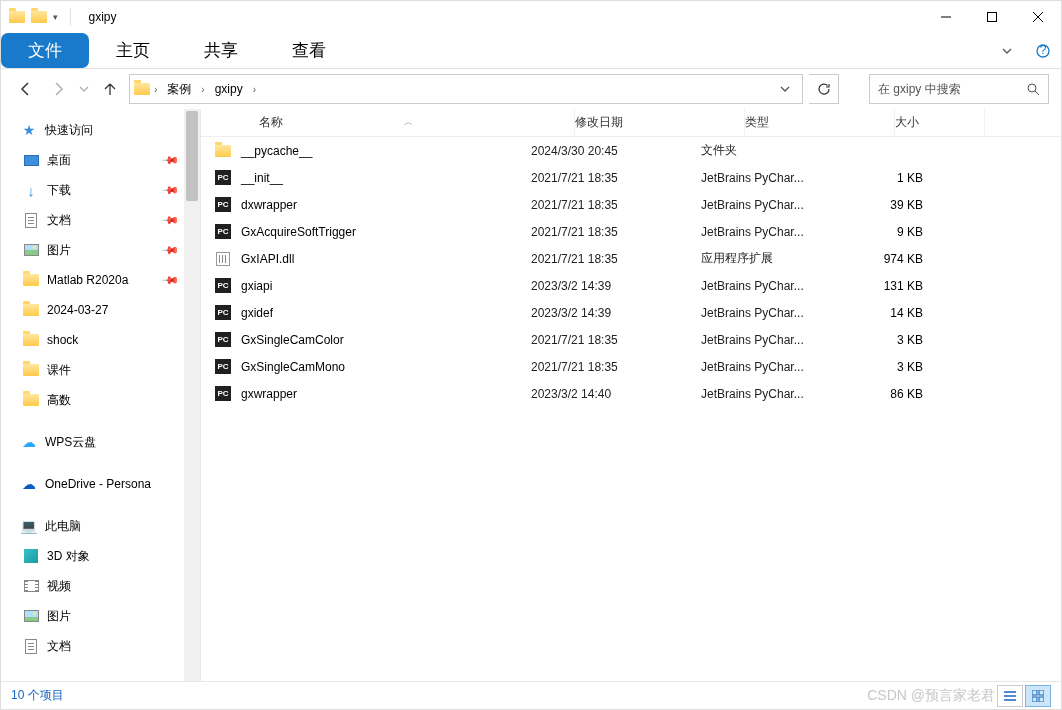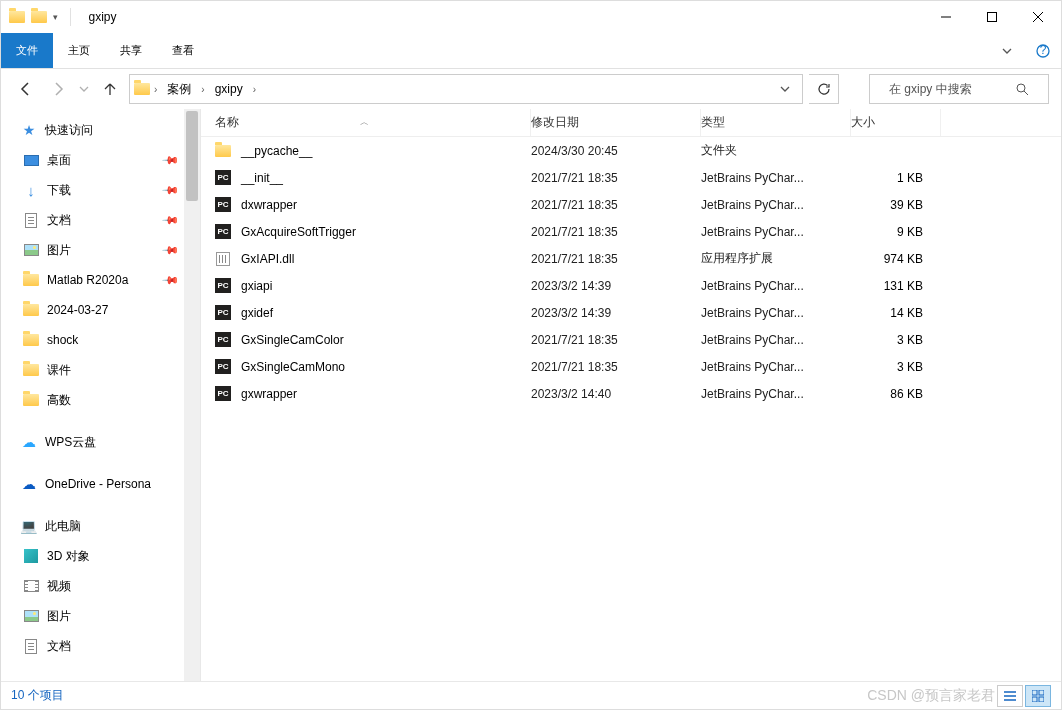--- a/index.html
+++ b/index.html
@@ -9,37 +9,37 @@
   .titlebar { height:32px; display:flex; align-items:center; background:#fff; }
   .titlebar .left { display:flex; align-items:center; gap:6px; padding-left:8px; }
   .titlebar .qat-sep { width:1px; height:18px; background:#e1e1e1; margin:0 6px; }
   .titlebar .title { padding-left:6px; font-size:12px; color:#000; }
   .titlebar .spacer { flex:1; }
   .win-btn { width:46px; height:32px; display:flex; align-items:center; justify-content:center; color:#000; }
   .win-btn svg { width:10px; height:10px; }
 
   
   .tabs { height:36px; background:#fff; display:flex; align-items:stretch; border-bottom:1px solid #e1e1e1; }
-  .tab { padding:0 15px; display:flex; align-items:center; font-size:11px; color:#000; }
+  .tab { padding:0 27px; display:flex; align-items:center; font-size:17px; color:#000;border-radius:7px; }
   .tab.file { background:#1979ca; color:#fff; }
   .tabs .flex { flex:1; }
   .tab-help { width:36px; display:flex; align-items:center; justify-content:center; color:#1979ca; }
   .tab-dd { width:36px; display:flex; align-items:center; justify-content:center; }
 
   
   .navrow { height:40px; display:flex; align-items:center; padding:0 12px; gap:6px; }
   .nav-btn { width:26px; height:28px; display:flex; align-items:center; justify-content:center; }
   .nav-btn.disabled { color:#b0b0b0; }
   .addr { flex:1; height:30px; border:1px solid #ccc; display:flex; align-items:center; padding:0 4px; gap:2px; }
   .addr .crumb { padding:0 6px; height:100%; display:flex; align-items:center; font-size:12px;text-align:right; }
   .addr .chev { color:#606060; font-size:10px; padding:0 2px; }
   .addr .flex { flex:1; }
   .addr .drop { padding:0 8px; color:#555; }
   .refresh { width:30px; height:30px; border:1px solid #ccc; border-left:none; display:flex; align-items:center; justify-content:center; }
-  .search { width:180px; height:30px; border:1px solid #ccc; margin-left:24px; display:flex; align-items:center; padding:0 19px; color:#555; }
+  .search { width:180px; height:30px; border:1px solid #ccc; margin-left:24px; display:flex; align-items:center; padding:0 8px; color:#555; }
   .search span { flex:1; }
 
   
   .body { position:absolute; top:108px; bottom:28px; left:0; right:0; display:flex; }
   .sidebar { width:200px; border-right:1px solid #e8e8e8; overflow:hidden; position:relative; }
   .side-scroll { position:absolute; right:0; top:0; bottom:0; width:16px; background:#f0f0f0; }
   .side-thumb { position:absolute; right:2px; top:2px; width:12px; height:90px; background:#c2c2c2; border-radius:2px; }
   .tree { padding:6px 0 6px 0; }
   .tree-item { display:flex; align-items:center; height:30px; padding-left:20px; gap:8px; font-size:13px; color:#000; position:relative; }
   .tree-item.lvl1 { padding-left:22px; }
@@ -62,21 +62,21 @@
   .ic-3d { width:14px;height:14px;background:linear-gradient(135deg,#36c2c9,#1d99a0); }
   .ic-vid { width:15px;height:12px;border:1px solid #888;background:#fff;position:relative; }
   .ic-vid::before,.ic-vid::after { content:"";position:absolute;top:0;bottom:0;width:3px;background:repeating-linear-gradient(#888 0 1px,transparent 1px 3px); }
   .ic-vid::before{left:0;} .ic-vid::after{right:0;}
   .ic-pc-file { width:15px;height:15px;background:#21201f;color:#fff;font-size:8px;font-weight:bold;display:flex;align-items:center;justify-content:center;font-family:Arial; }
   .ic-dll { width:14px;height:14px;border:1px solid #999;background:#fff;position:relative; }
   .ic-dll::after{content:"";position:absolute;left:2px;top:2px;right:2px;bottom:2px;background:repeating-linear-gradient(90deg,#888 0 1px,transparent 1px 3px);} 
 
   
   .files { flex:1; display:flex; flex-direction:column; }
-  .cols { height:28px; display:flex; align-items:center; border-bottom:1px solid #eee; color:#333; font-size:12px; }
+  .cols { height:28px; display:flex; align-items:center; border-bottom:1px solid #eee; color:#333; font-size:12px;padding-left:44px; }
   .col-name { width:330px; padding-left:14px; display:flex; align-items:center; }
   .col-name .sort { flex:1; text-align:center; color:#888; font-size:9px; margin-left:-40px; }
   .col-date { width:170px; }
   .col-type { width:150px; }
   .col-size { width:90px; text-align:right; padding-right:18px; }
   .cols > div { border-right:1px solid #f0f0f0; height:100%; display:flex; align-items:center; }
   .cols > div:first-child{ border-left:none; }
   .filelist { flex:1; overflow:auto; }
   .row { height:27px; display:flex; align-items:center; font-size:13px; }
   .row .c-name { width:330px; padding-left:14px; display:flex; align-items:center; gap:10px; }

